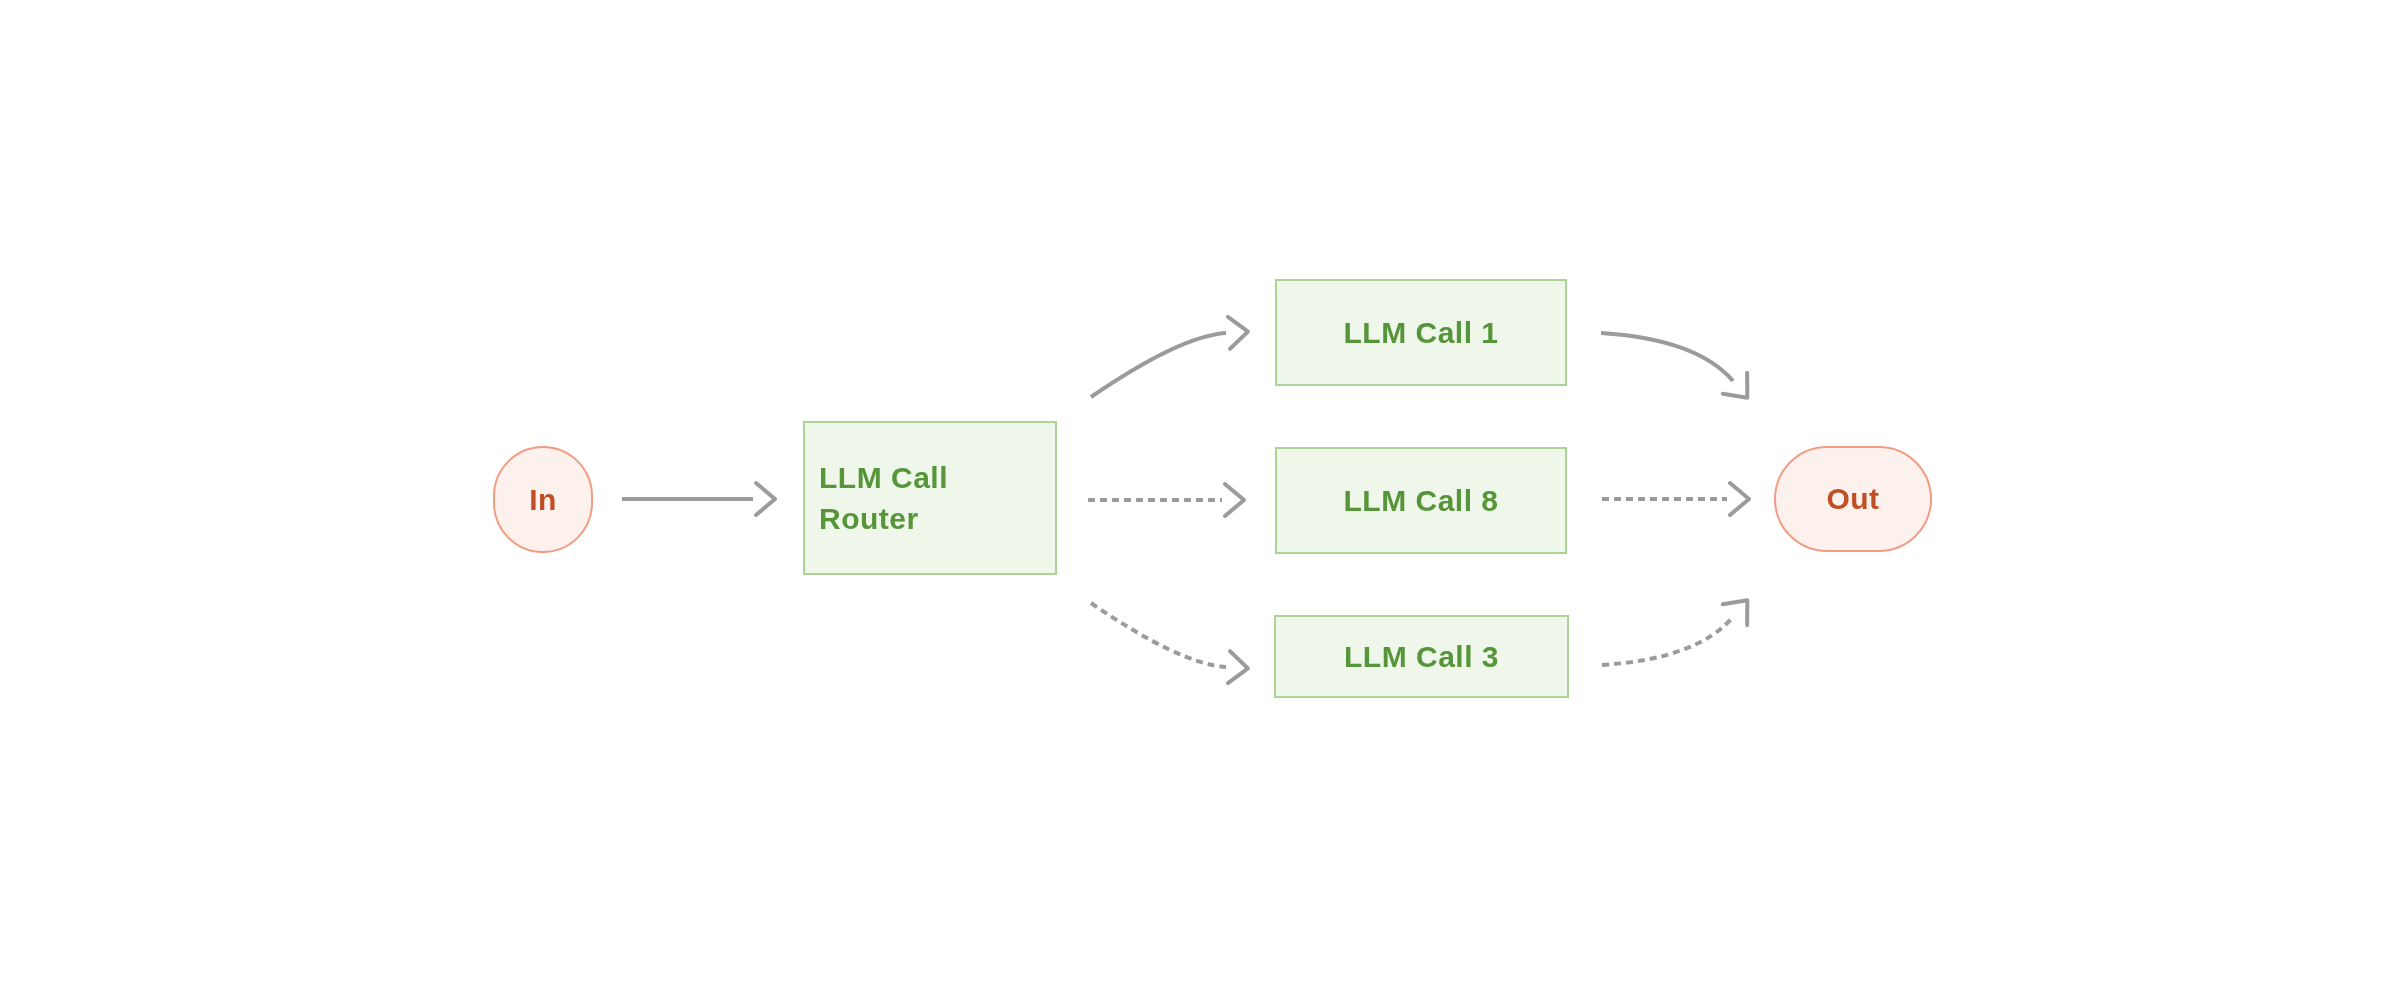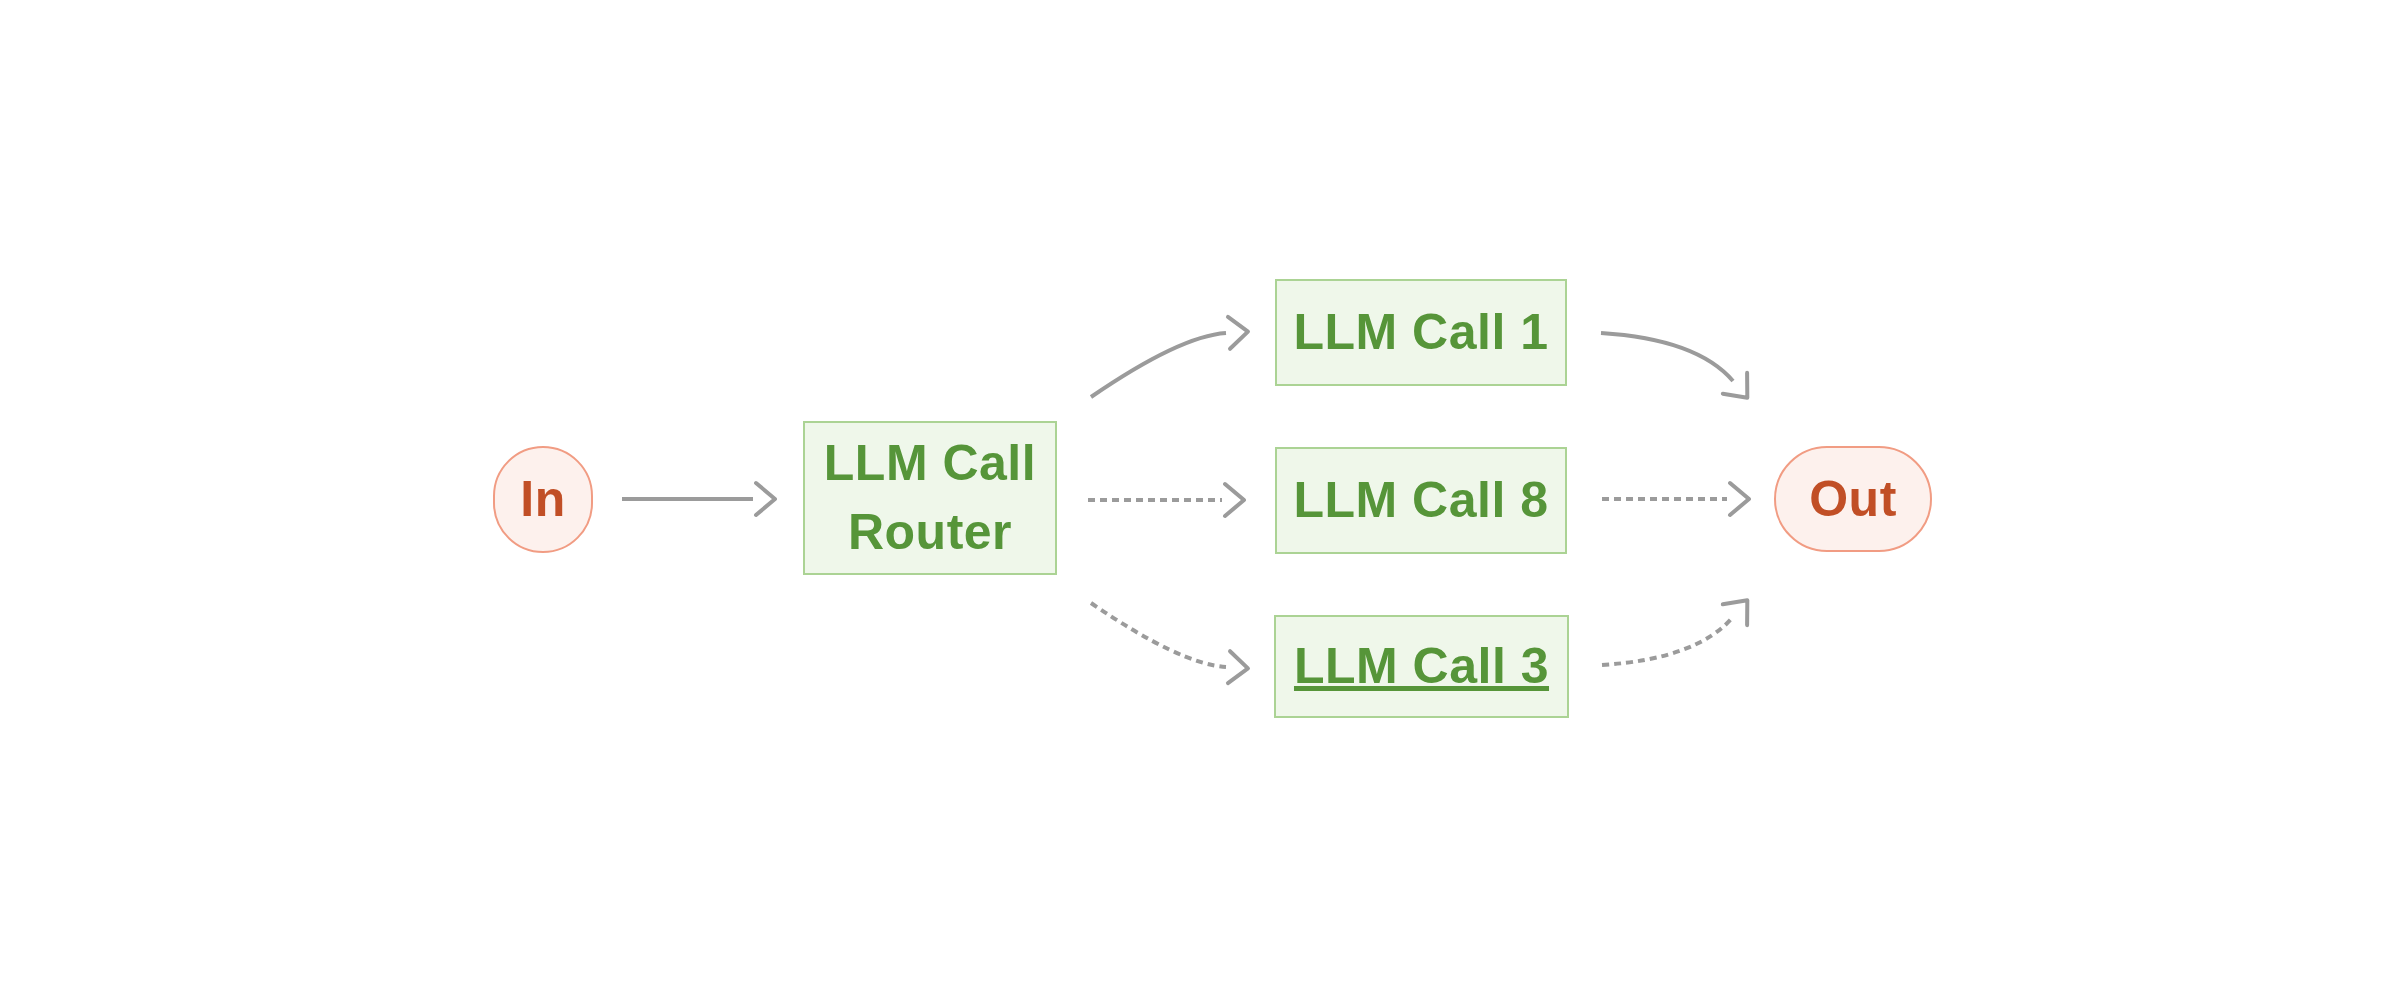--- a/index.html
+++ b/index.html
@@ -46,42 +46,42 @@
     stroke: var(--arrow);
     stroke-width: 4;
     stroke-linecap: round;
     stroke-linejoin: round;
   }
   .node {
     position: absolute;
     display: flex;
     align-items: center;
     justify-content: center;
-    text-align: center;
+    text-align: left;
     box-sizing: border-box;
     font-weight: 700;
-    font-size: 50px;
+    font-size: 30px;
     line-height: 1.38;
     letter-spacing: 0.5px;
   }
   .node.green-box {
     background: var(--green-fill);
     border: 2.5px solid var(--green-border);
     color: var(--green-text);
   }
   .node.pill {
     background: var(--red-fill);
     border: 2.5px solid var(--red-border);
     color: var(--red-text);
   }
   .node.n-in     { left: 493px;  top: 446px; width: 100px; height: 107px; border-radius: 54px; }
   .node.n-router { left: 803px;  top: 421px; width: 254px; height: 154px; padding: 0 14px; }
   .node.n-call1  { left: 1275px; top: 279px; width: 292px; height: 107px; }
   .node.n-call2  { left: 1275px; top: 447px; width: 292px; height: 107px; }
-  .node.n-call3  { left: 1274px; top: 615px; width: 295px; height: 103px; text-decoration: underline; }
+  .node.n-call3  { left: 1274px; top: 615px; width: 295px; height: 83px; }
   .node.n-out    { left: 1774px; top: 446px; width: 158px; height: 106px; border-radius: 54px; }
 </style>
 </head>
 <body>
 
 <div class="canvas">
 
   <svg class="edges-layer" viewBox="0 0 2401 1000" xmlns="http://www.w3.org/2000/svg">
     <defs>
       <marker id="arrowhead" markerUnits="userSpaceOnUse" markerWidth="28" markerHeight="46" viewBox="0 -23 28 46" refX="0" refY="0" orient="auto">

